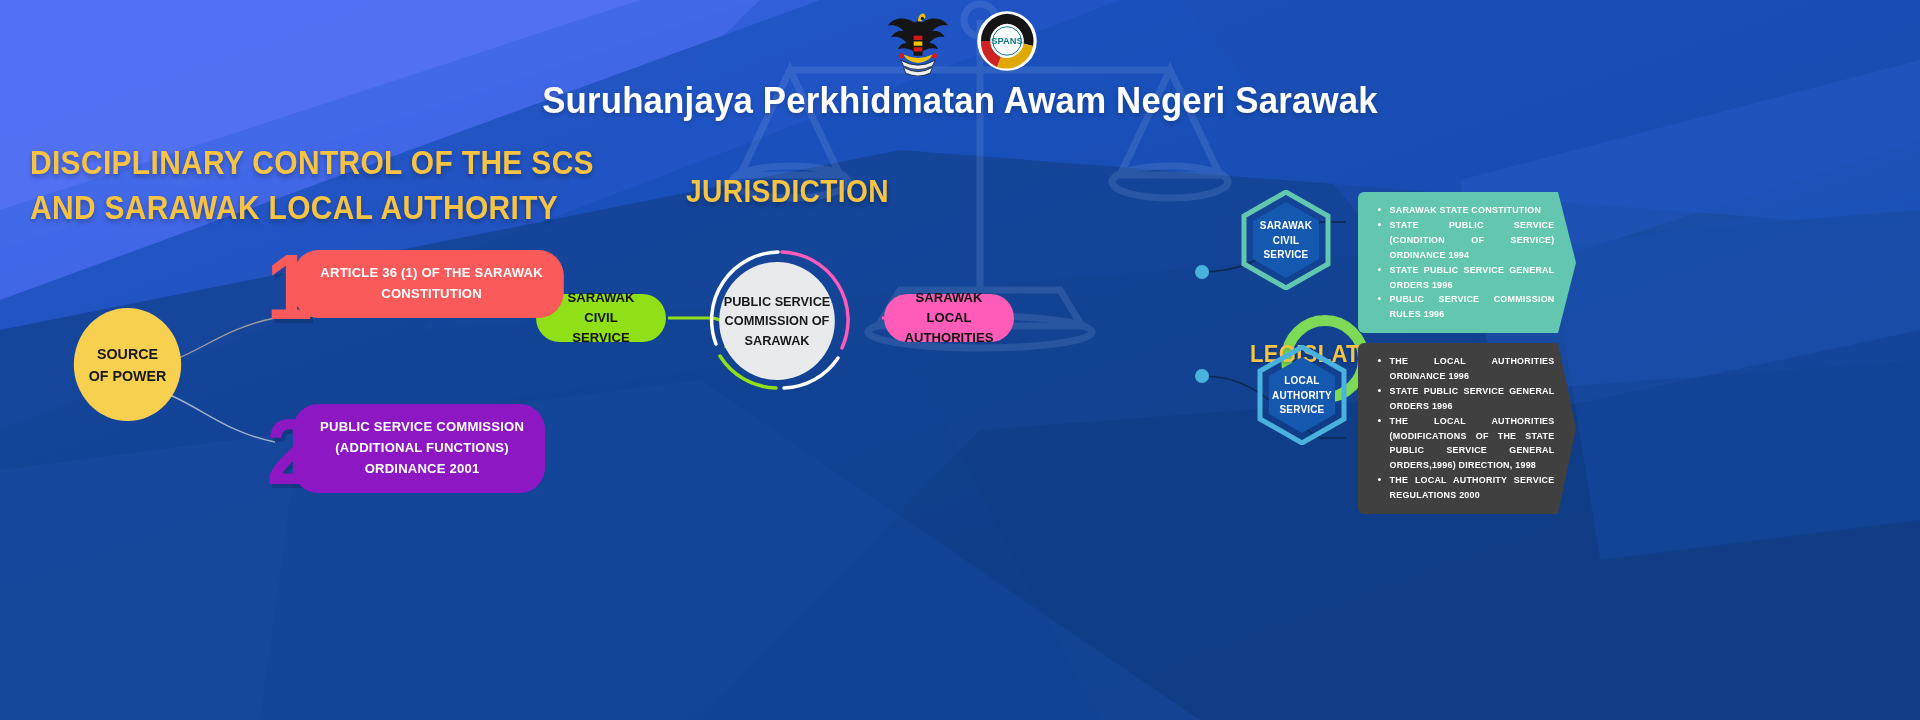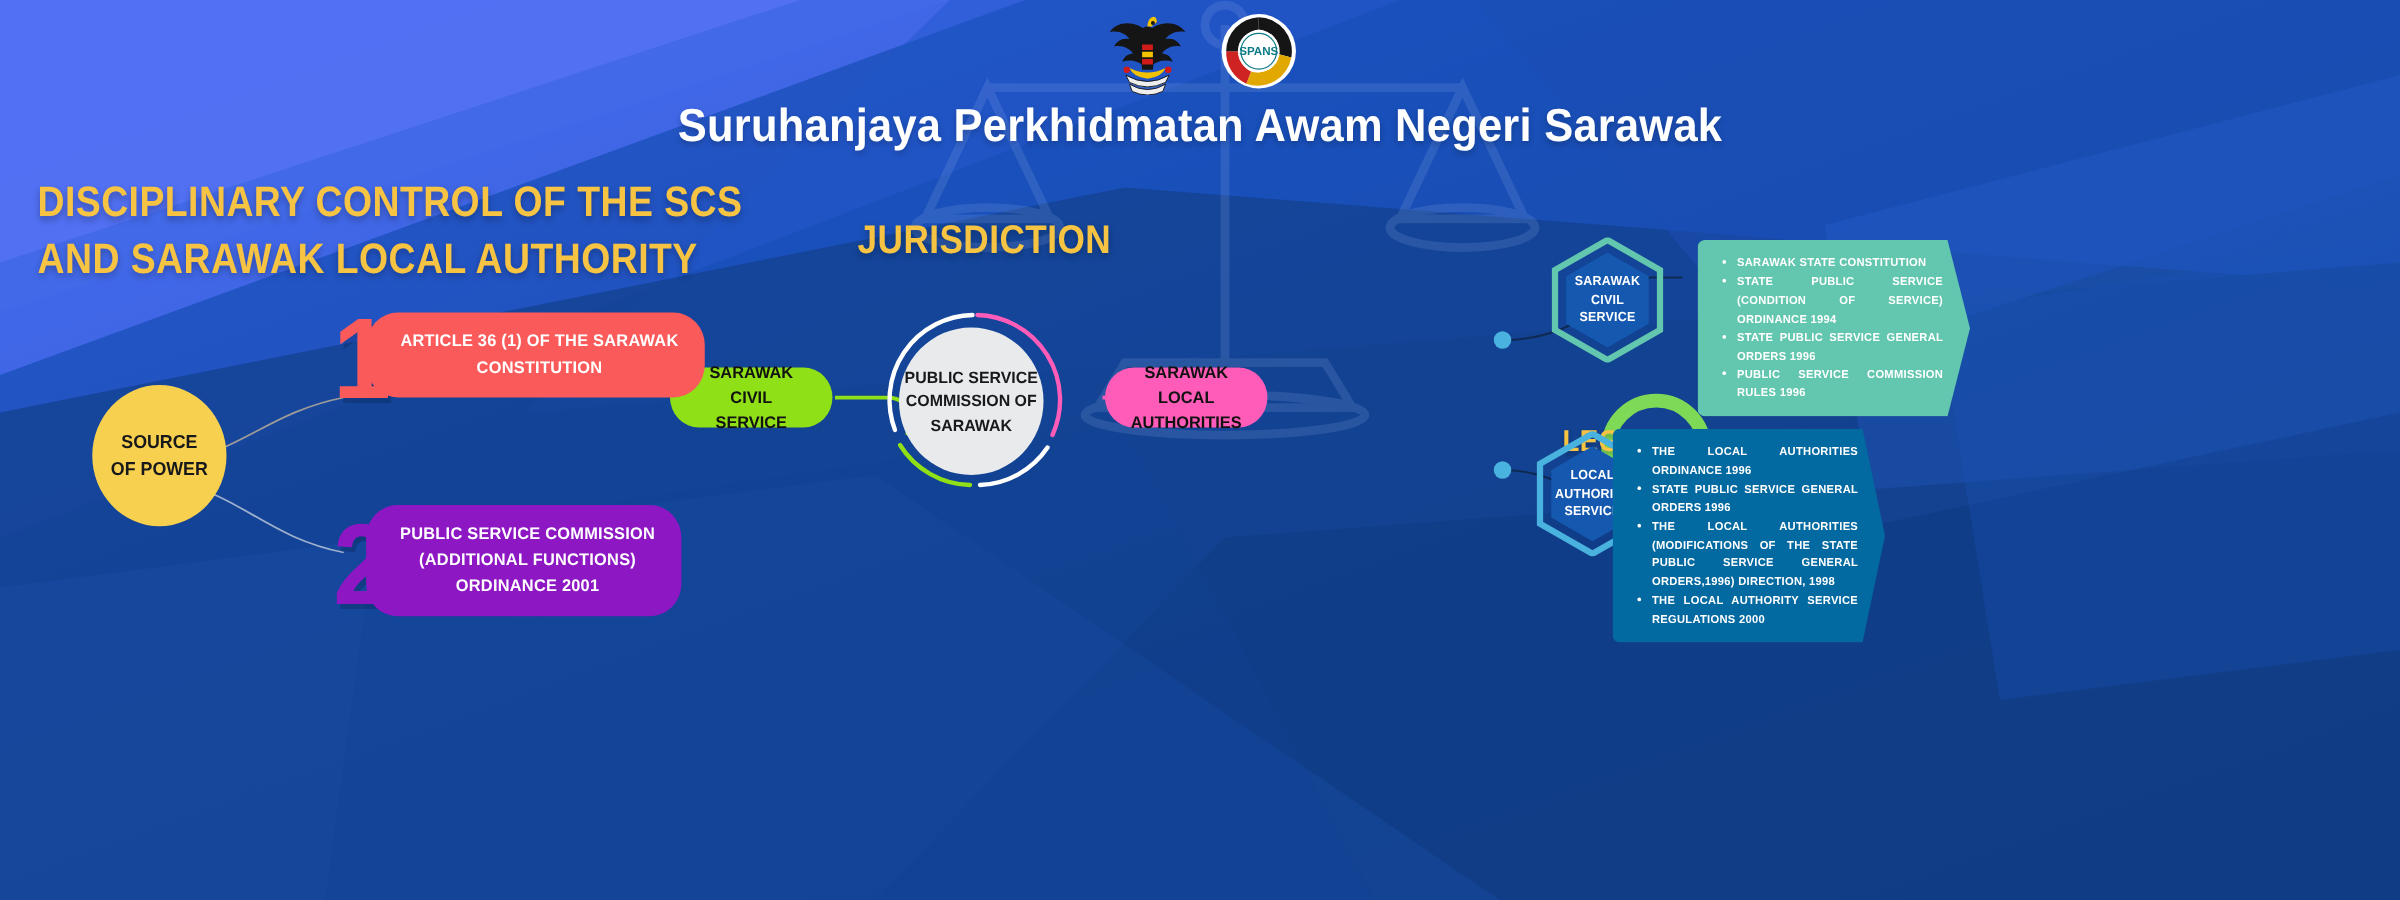--- a/index.html
+++ b/index.html
@@ -143,21 +143,21 @@
 
   .hexwrap { position:absolute; width:92px; height:100px; }
   .hexwrap svg { position:absolute; inset:0; width:100%; height:100%; }
   .hexwrap .hexlabel {
     position:absolute; inset:0; display:flex; flex-direction:column;
     align-items:center; justify-content:center; text-align:center;
     color:#ffffff; font-size:10.5px; font-weight:700; line-height:1.42;
     letter-spacing:.2px; transform:scaleX(.95);
   }
   #hex-scs { left:1240px; top:190px; }
-  #hex-las { left:1228px; top:345px; }
+  #hex-las { left:1256px; top:345px; }
 
   .legbox {
     position:absolute; padding:11px 16px 11px 18px;
     border-radius:6px;
     margin-left:16px;
   }
   .legbox ul { list-style:none; }
   .legbox li {
     position:relative; padding-left:14px;
     color:#ffffff; font-size:9.2px; font-weight:700; line-height:1.62;
@@ -168,22 +168,22 @@
     content:""; position:absolute; left:2px; top:5px;
     width:3px; height:3px; border-radius:50%; background:#ffffff;
   }
   #box-scs {
     left:1342px; top:192px; width:218px;
     background:#63C6AE;
     clip-path: polygon(0 0, calc(100% - 18px) 0, 100% 50%, calc(100% - 18px) 100%, 0 100%);
     border-radius:6px 0 0 6px;
   }
   #box-las {
-    left:1274px; top:343px; width:218px;
-    background:#0369a1;
+    left:1342px; top:343px; width:218px;
+    background:#404040;
     clip-path: polygon(0 0, calc(100% - 18px) 0, 100% 50%, calc(100% - 18px) 100%, 0 100%);
     border-radius:6px 0 0 6px;
   }
 </style>
 </head>
 <body>
 
 <div id="stage">
 
   <div class="bg-base"></div>

